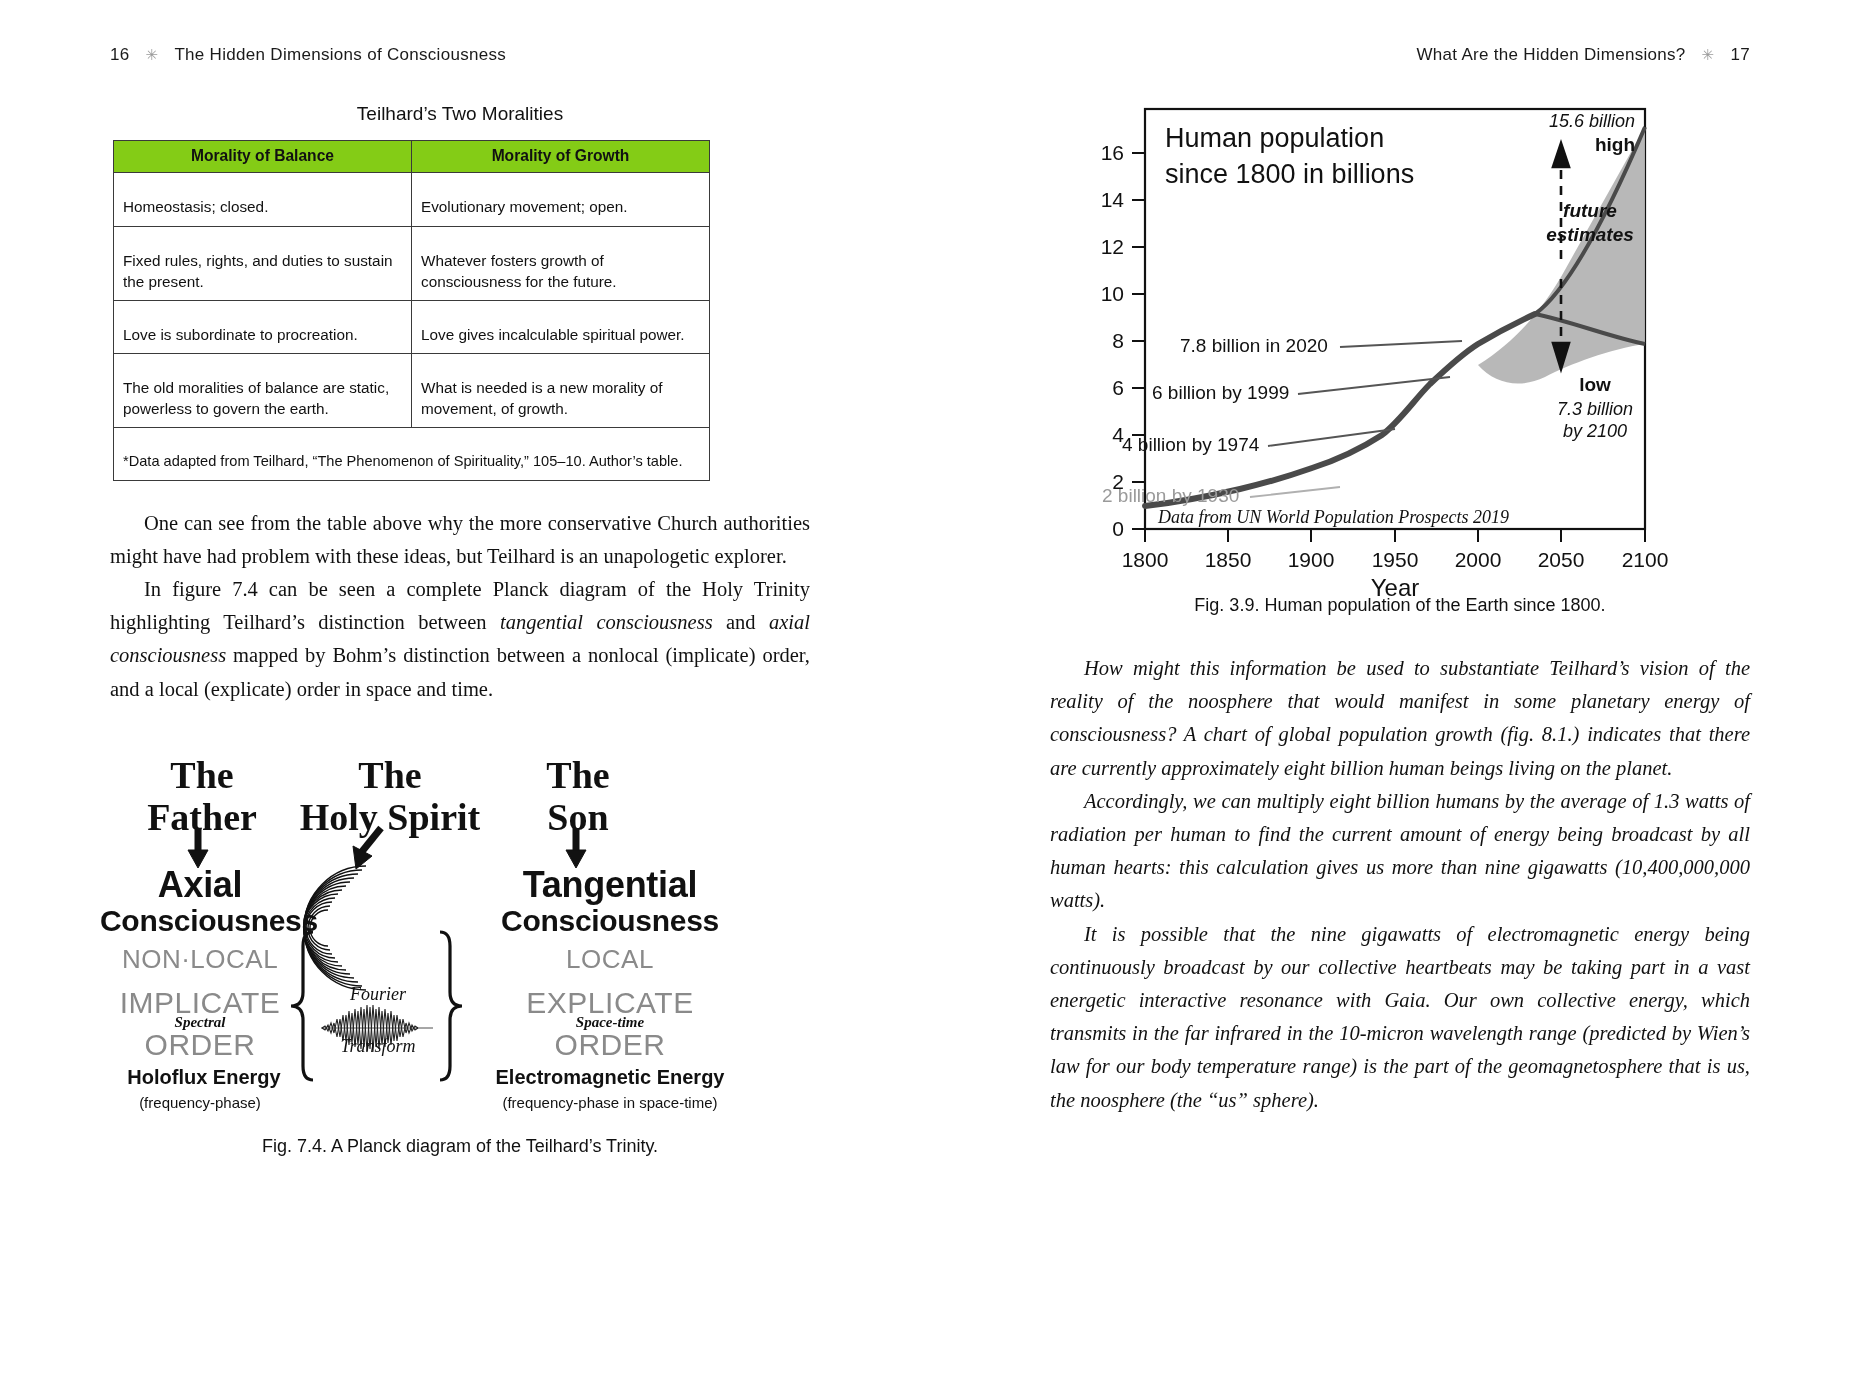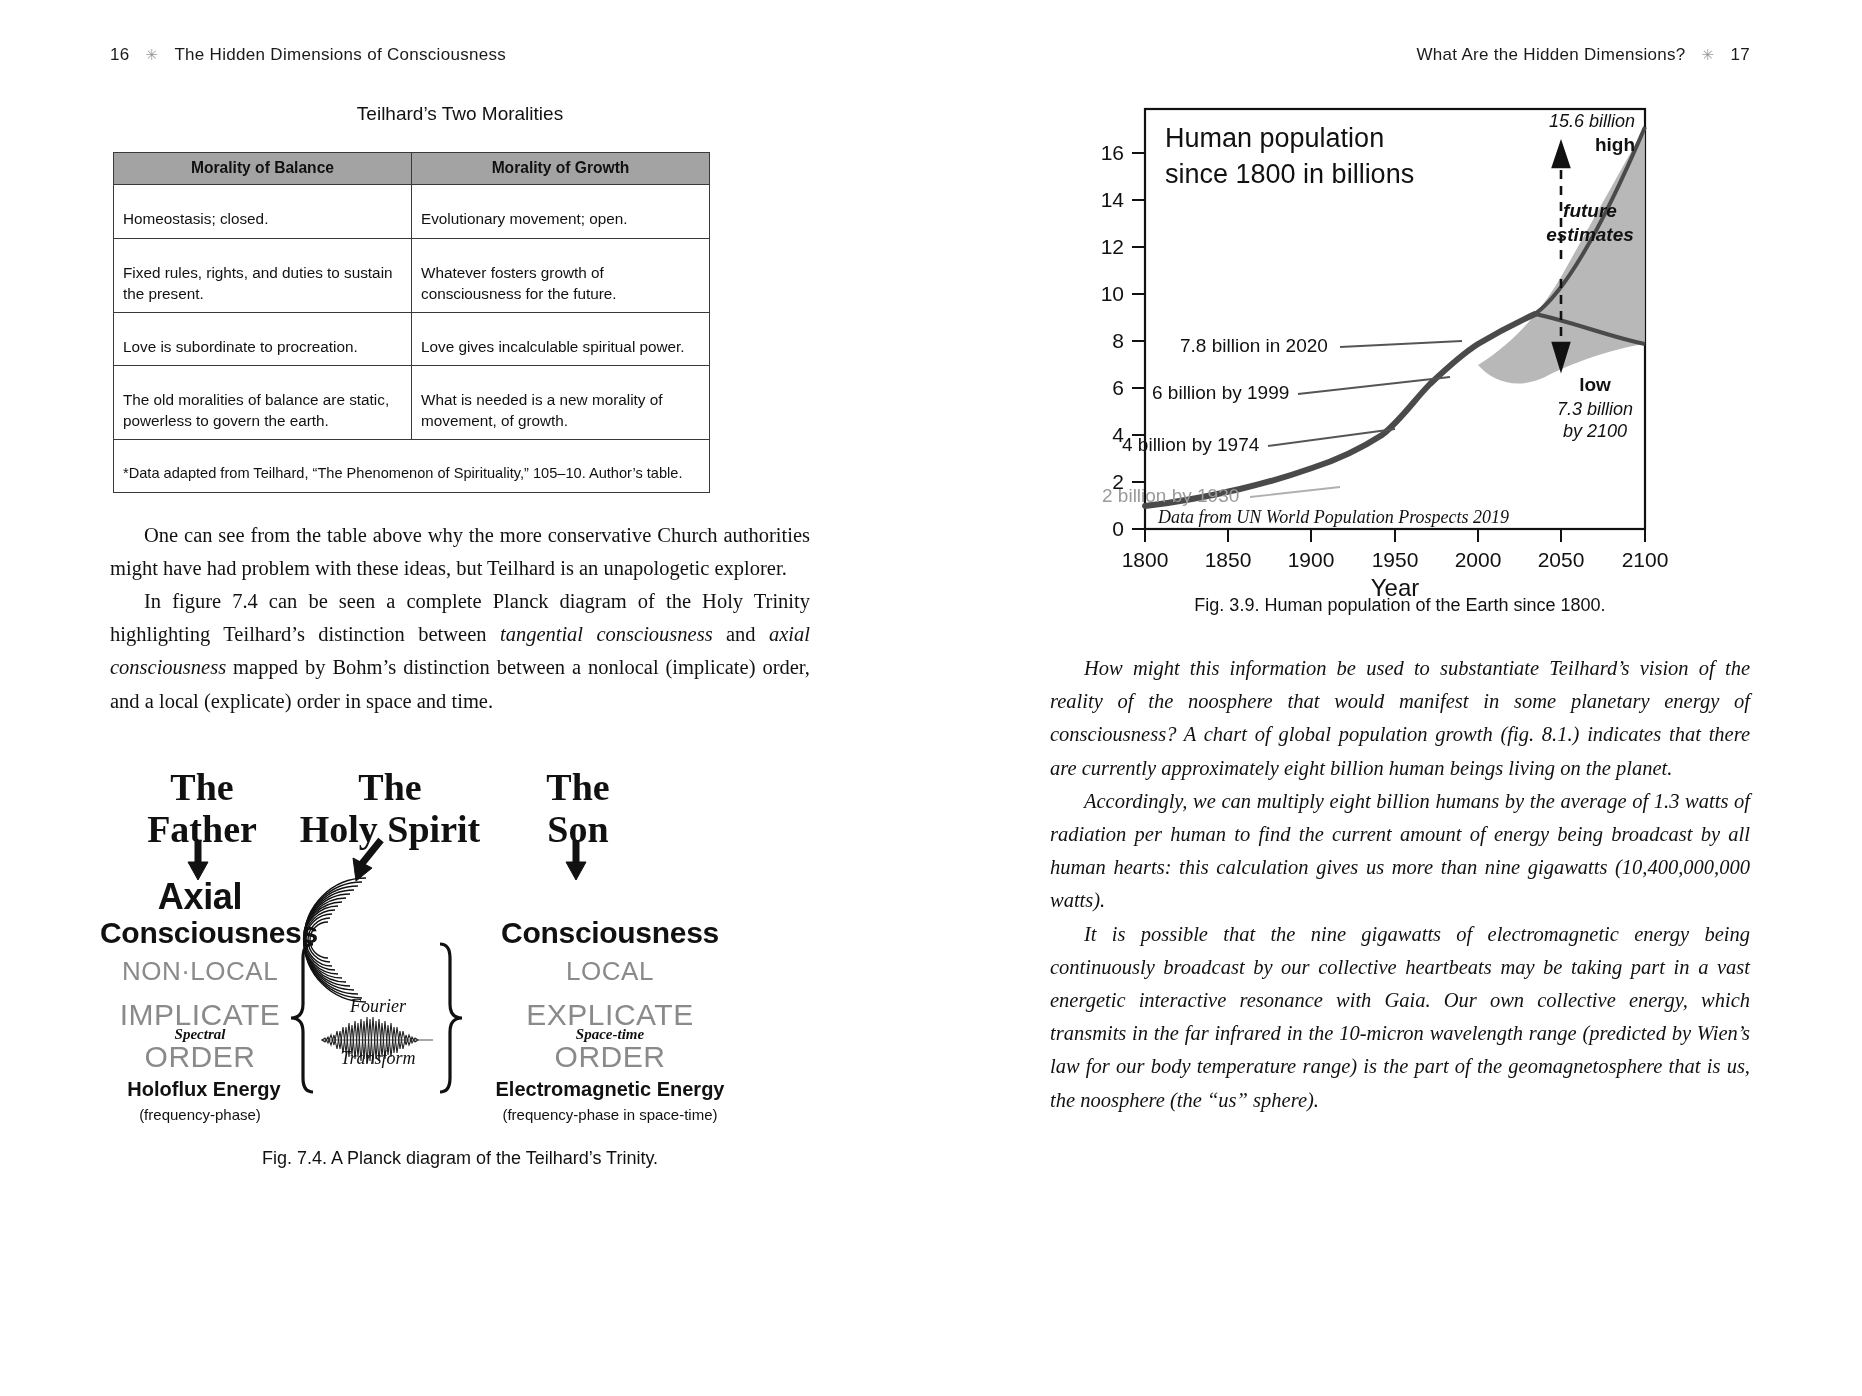--- a/index.html
+++ b/index.html
@@ -54,33 +54,33 @@
   .runhead.left .title { font-size: 17px; }
   .runhead.right { justify-content: flex-end; }
 
   
   .table-caption {
     text-align: center;
     font-family: "Liberation Sans", sans-serif;
     font-size: 19px;
     line-height: 1.55;
     margin-top: 34px;
-    margin-bottom: 24px;
+    margin-bottom: 12px;
     color: #111;
   }
   table.morality {
     border-collapse: collapse;
     width: 597px;
     margin-left: 3px;
     font-family: "Liberation Sans", sans-serif;
     font-size: 15.3px;
     color: #111;
   }
   table.morality th {
-    background: #a3a3a3;
+    background: #84cc16;
     border: 1px solid #3a3a3a;
     padding: 6px 8px 7px;
     font-weight: bold;
     text-align: center;
     font-size: 15.6px;
   }
   table.morality td {
     border: 1px solid #3a3a3a;
     padding: 23px 9px 8px;
     vertical-align: top;
@@ -289,20 +289,21 @@
 
       <div class="bigword" style="left:0px; top:128px; width:180px; font-size:36px;">Axial</div>
       <div class="bigword" style="left:-10px; top:168px; width:200px; font-size:30px;">Consciousness</div>
       <div class="greyword" style="left:0px; top:208px; width:180px;">NON·LOCAL</div>
       <div class="greyword" style="left:0px; top:250px; width:180px; font-size:30px;">IMPLICATE</div>
       <div class="greyword" style="left:0px; top:292px; width:180px; font-size:30px;">ORDER</div>
       <div class="italsmall" style="left:0px; top:278px; width:180px;">Spectral</div>
       <div class="boldsmall" style="left:-6px; top:330px; width:200px;">Holoflux Energy</div>
       <div class="tiny" style="left:0px; top:358px; width:180px;">(frequency-phase)</div>
 
+      <div class="bigword" style="left:360px; top:128px; width:280px; font-size:36px;">Tangential</div>
       <div class="bigword" style="left:360px; top:168px; width:280px; font-size:30px;">Consciousness</div>
       <div class="greyword" style="left:360px; top:208px; width:280px;">LOCAL</div>
       <div class="greyword" style="left:360px; top:250px; width:280px; font-size:30px;">EXPLICATE</div>
       <div class="greyword" style="left:360px; top:292px; width:280px; font-size:30px;">ORDER</div>
       <div class="italsmall" style="left:360px; top:278px; width:280px;">Space-time</div>
       <div class="boldsmall" style="left:348px; top:330px; width:304px;">Electromagnetic Energy</div>
       <div class="tiny" style="left:348px; top:358px; width:304px;">(frequency-phase in space-time)</div>
 
       <div class="ital" style="left:212px; top:248px; width:112px;">Fourier</div>
       <div class="ital" style="left:208px; top:300px; width:120px;">Transform</div>

